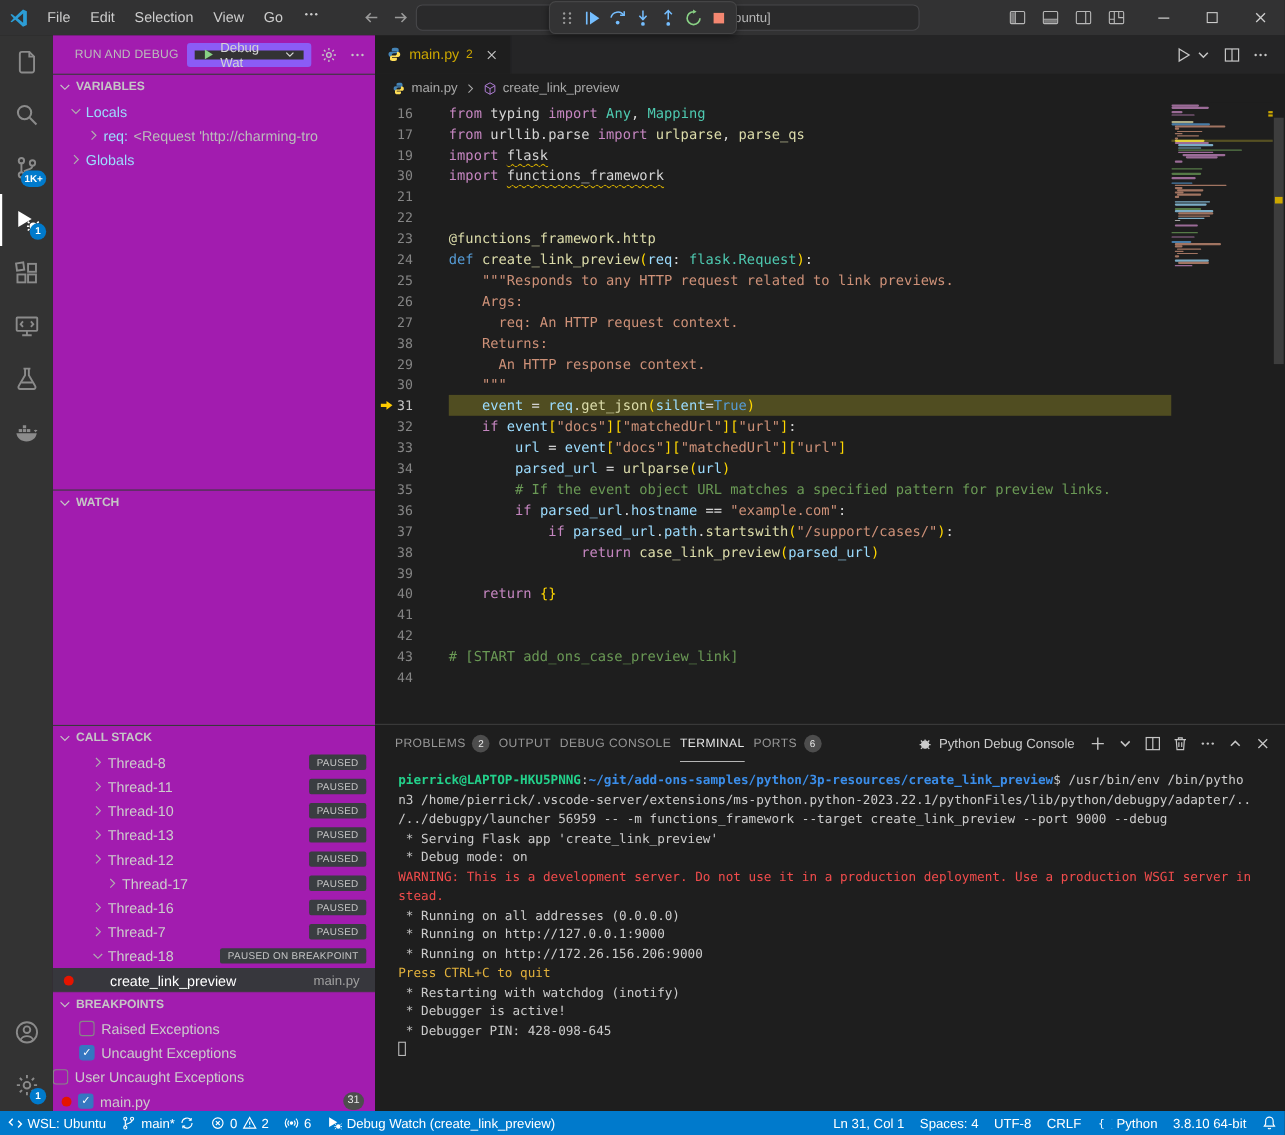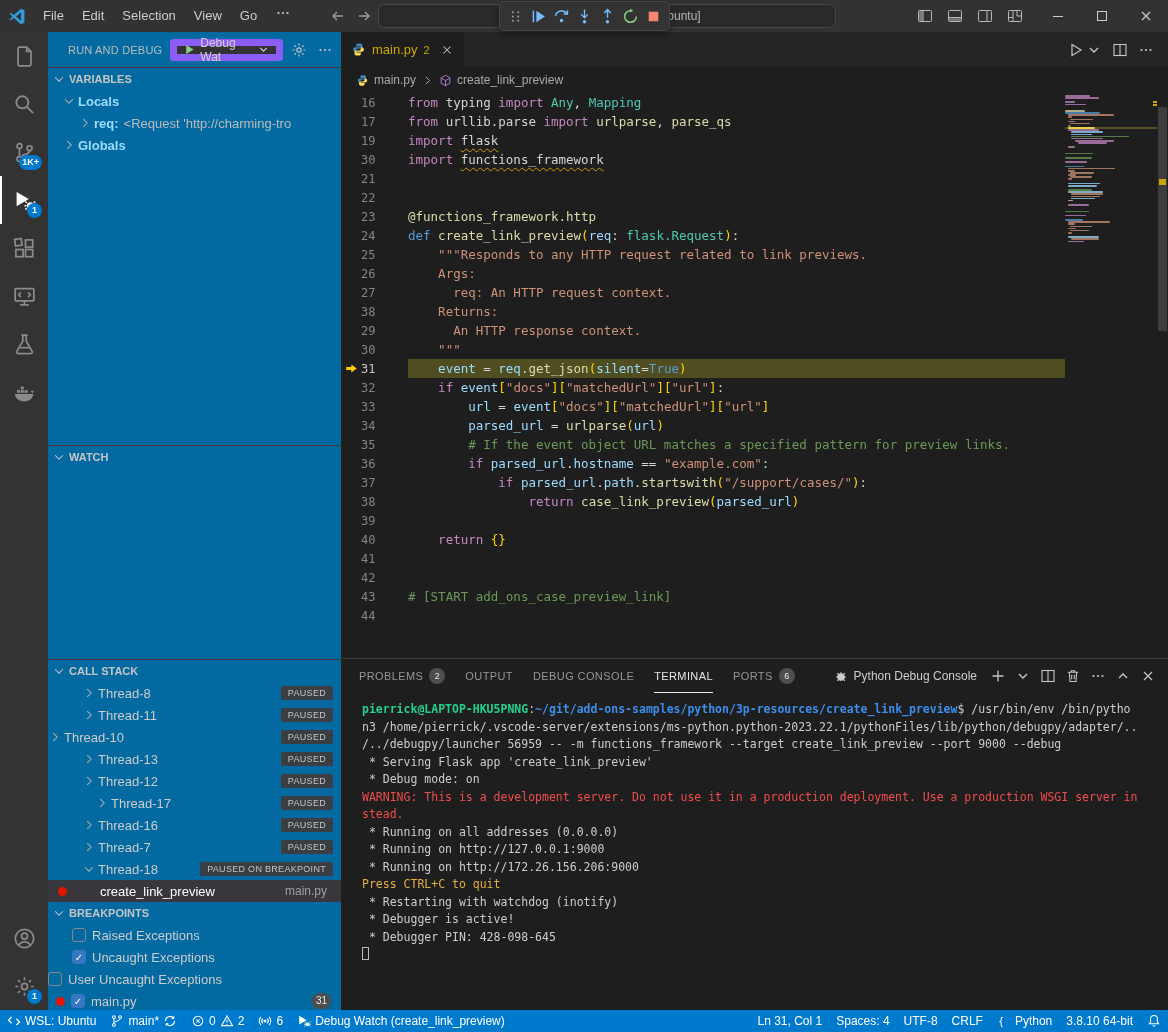--- a/index.html
+++ b/index.html
@@ -30,36 +30,36 @@
   
   .activitybar { position:absolute; left:0; top:32px; width:48px; bottom:22px; background:#333333;
     display:flex; flex-direction:column; justify-content:space-between; z-index:10; }
   .act-item { position:relative; width:48px; height:48px; display:flex; align-items:center; justify-content:center; color:#8b8b8b; }
   .act-item svg { width:23px; height:23px; }
   .act-item.active { color:#ffffff; box-shadow:inset 2px 0 0 #ffffff; }
   .act-badge { position:absolute; right:6px; bottom:6px; min-width:15px; height:15px; padding:0 3px; border-radius:9px;
     background:var(--accent); color:#fff; font-size:9px; line-height:15px; text-align:center; font-weight:bold; }
 
   
-  .sidebar { position:absolute; left:48px; top:32px; width:293px; bottom:22px; background:#0369a1;
+  .sidebar { position:absolute; left:48px; top:32px; width:293px; bottom:22px; background:#a21caf;
     display:flex; flex-direction:column; overflow:hidden; }
   .sb-header { height:35px; display:flex; align-items:center; padding:0 8px 0 20px; gap:8px; flex:none; }
   .sb-title { font-size:11px; color:#bbbbbb; letter-spacing:.2px; white-space:nowrap; }
   .dbg-select { display:flex; align-items:center; gap:4px; background:#333334; border:7px solid #8b5cf6; border-radius:3px;
     height:22px; padding:0 6px; font-size:12px; color:#d4d4d4; }
   .dbg-select svg { width:13px; height:13px; }
   .sb-hact { color:#c5c5c5; display:flex; gap:10px; margin-left:auto; }
   .sb-section { border-top:1px solid #39393b; display:flex; flex-direction:column; overflow:hidden; }
   .sec-head { height:22px; flex:none; display:flex; align-items:center; gap:3px; padding-left:4px;
     font-size:11px; font-weight:bold; color:#c5c5c5; }
   .sec-head svg { width:14px; height:14px; }
   .tree-row { height:22px; flex:none; display:flex; align-items:center; font-size:13px; color:#cccccc;
     white-space:nowrap; overflow:hidden; position:relative; }
   .tree-row svg { width:14px; height:14px; flex:none; color:#b0b0b0; }
-  .var-name { color:#9cdcfe; margin-left:2px;font-weight:bold; }
+  .var-name { color:#9cdcfe; margin-left:2px; }
   .var-value { color:#bbbbbb; margin-left:5px; overflow:hidden; text-overflow:ellipsis; }
   .paused-badge { margin-left:auto; margin-right:8px; background:#3a3d41; color:#c5c5c5; font-size:9px;
     padding:2px 7px; border-radius:2px; letter-spacing:.3px; flex:none; }
   .frame-row { background:#37373d; color:#ffffff; }
   .frame-file { margin-left:auto; margin-right:14px; color:#a0a0a0; font-size:12px; }
   .bp-dot { width:9px; height:9px; border-radius:50%; background:#e51400; flex:none; }
   .checkbox { width:14px; height:14px; border-radius:3px; border:1px solid #878787; flex:none;
     display:flex; align-items:center; justify-content:center; font-size:10px; color:#fff; background:transparent; }
   .checkbox.checked { background:#3577c1; border-color:#3577c1; }
   .num-badge { margin-left:auto; margin-right:10px; background:#4d4d4d; color:#e8e8e8; font-size:10px;
@@ -98,21 +98,21 @@
   .mm-cur { background:rgba(220,200,50,.30); }
   .mm-cur span { background:#e2d23c !important; opacity:1; }
   .mm-warn::after { content:''; position:absolute; right:0; top:0; width:4px; height:2px; background:#cca700; }
   .vscrollbar { position:absolute; right:0; top:0; width:11px; bottom:0; }
   .vthumb { position:absolute; left:1px; right:1px; top:14px; height:224px; background:rgba(121,121,121,.35); }
   .vmark { position:absolute; left:2px; right:2px; height:6px; background:#cca700; top:86px; }
 
   
   .panel { position:absolute; left:341px; top:658px; right:0; bottom:22px; background:#1e1e1e; border-top:1px solid #3c3c3c; }
   .panel-bar { height:34px; display:flex; align-items:center; padding:0 12px 0 18px; }
-  .panel-tabs { display:flex; align-items:flex-end; gap:20px; }
+  .panel-tabs { display:flex; align-items:flex-end; gap:8px; }
   .ptab { font-size:11px; letter-spacing:.4px; color:#969696; height:34px; display:flex; align-items:center; gap:6px; }
   .ptab.active { color:#e7e7e7; box-shadow:inset 0 -1px 0 #e7e7e7; }
   .ptab .pbadge { background:#4d4d4d; color:#e8e8e8; font-size:9px; min-width:16px; height:16px; line-height:16px;
     border-radius:9px; text-align:center; padding:0 2px; letter-spacing:0; }
   .panel-actions { margin-left:auto; display:flex; align-items:center; gap:9px; color:#c5c5c5; }
   .term-title { display:flex; align-items:center; gap:5px; font-size:12px; color:#cccccc; margin-right:4px; }
   .terminal { padding:8px 0 0 21px; font-family:"DejaVu Sans Mono",monospace; font-size:11.5px; line-height:17.5px;
     color:#cccccc; white-space:pre; }
   .t-g { color:var(--term-green); font-weight:bold; }
   .t-b { color:var(--term-blue); font-weight:bold; }
@@ -446,21 +446,21 @@
        <span style="margin-left:2px">Thread-8</span>
        <span class="paused-badge">PAUSED</span>
      </div>
         <div class="tree-row" style="padding-left:34px">
        <svg viewBox="0 0 16 16" fill="none" stroke="currentColor" stroke-width="1.2">
             <path d="M6 3.5L10.5 8 6 12.5"></path>
           </svg>
        <span style="margin-left:2px">Thread-11</span>
        <span class="paused-badge">PAUSED</span>
      </div>
-        <div class="tree-row" style="">
+        <div class="tree-row" style="padding-left:34px">
        <svg viewBox="0 0 16 16" fill="none" stroke="currentColor" stroke-width="1.2">
             <path d="M6 3.5L10.5 8 6 12.5"></path>
           </svg>
        <span style="margin-left:2px">Thread-10</span>
        <span class="paused-badge">PAUSED</span>
      </div>
         <div class="tree-row" style="padding-left:34px">
        <svg viewBox="0 0 16 16" fill="none" stroke="currentColor" stroke-width="1.2">
             <path d="M6 3.5L10.5 8 6 12.5"></path>
           </svg>

